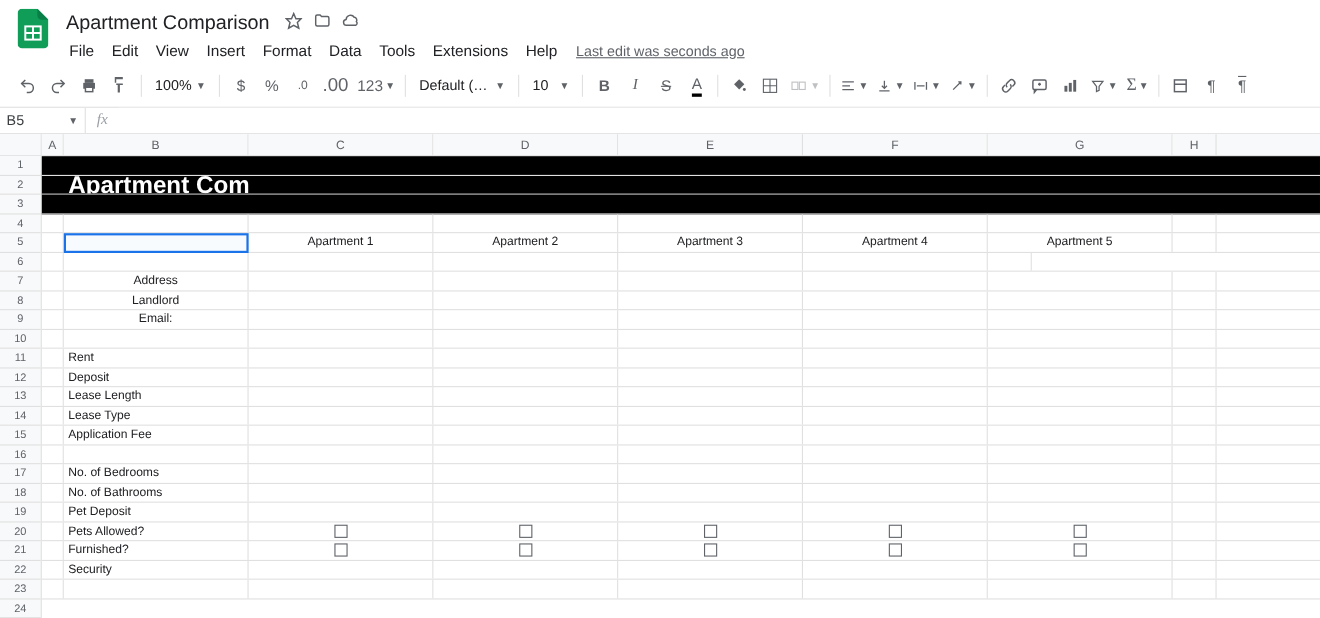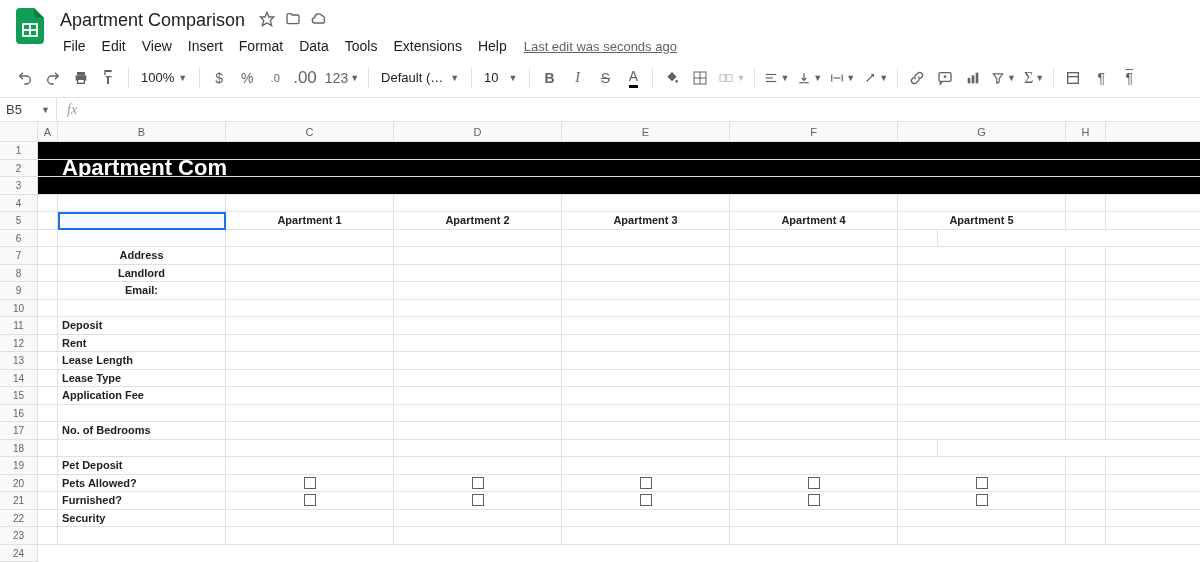--- a/index.html
+++ b/index.html
@@ -22,21 +22,21 @@
   .tbtn { display: inline-flex; align-items: center; justify-content: center; min-width: 26px; height: 26px; color: #5f6368; cursor: pointer; border-radius: 3px; font-size: 14px; padding: 0 3px; }
   .tsep { width: 1px; height: 20px; background: #e0e0e0; margin: 0 4px; }
   .zoom { font-size: 13px; color: #202124; display: flex; align-items: center; gap: 4px; padding: 0 6px; cursor: pointer; }
   .font-sel { font-size: 13px; color: #202124; display: flex; align-items: center; gap: 4px; padding: 0 6px; cursor: pointer; width: 90px; }
   .font-size { font-size: 13px; color: #202124; display: flex; align-items: center; gap: 10px; padding: 0 6px; cursor: pointer; }
   .caret { font-size: 9px; color: #5f6368; }
   .text-color-bar { border-bottom: 3px solid #000; padding-bottom: 1px; }
   
   
   .formula-row { display: flex; align-items: center; border-bottom: 1px solid #e0e0e0; height: 24px; }
-  .name-box { width: 57px; padding: 0 6px; font-size: 13px; color: #3c4043; border-right: 1px solid #e0e0e0; display: flex; align-items: center; justify-content: space-between; height: 100%; }
+  .name-box { width: 78px; padding: 0 6px; font-size: 13px; color: #3c4043; border-right: 1px solid #e0e0e0; display: flex; align-items: center; justify-content: space-between; height: 100%; }
   .fx { font-style: italic; font-family: Georgia, serif; color: #9aa0a6; padding: 0 10px; font-size: 14px; }
   .formula-input { flex: 1; height: 100%; border: none; outline: none; font-size: 13px; padding: 0 4px; }
   
   
   .grid-wrap { position: relative; }
   .col-headers { display: flex; height: 20px; background: #f8f9fa; border-bottom: 1px solid #e0e0e0; }
   .corner { width: 38px; border-right: 1px solid #e0e0e0; background: #f8f9fa; }
   .col-h { border-right: 1px solid #e0e0e0; text-align: center; font-size: 11px; color: #5f6368; line-height: 20px; background: #f8f9fa; cursor: pointer; }
   .grid-body { display: flex; }
   .row-headers { width: 38px; background: #f8f9fa; border-right: 1px solid #e0e0e0; }
@@ -52,21 +52,21 @@
   .cH { width: 40px; }
   
   
   .title-band { background: #000; color: #fff; }
   .title-band .cell { border-right: none; }
   .title-text { font-size: 22px; font-weight: bold; padding-left: 4px; }
   
   
   .selected-cell { position: absolute; border: 2px solid #1a73e8; background: rgba(26,115,232,0.03); pointer-events: none; }
   
-  .bold { font-weight: bold; }
+  .bold { font-weight: normal; }
   .center { justify-content: center; text-align: center; }
   .checkbox { display: inline-block; width: 12px; height: 12px; border: 1.5px solid #5f6368; background: #fff; }
   
   .disabled-icon { opacity: 0.4; }
 </style>
 </head>
 <body>
 
 <div class="header">
   <div class="logo">
@@ -416,40 +416,40 @@
           <div class="cell cB"></div>
           <div class="cell cC"></div>
           <div class="cell cD"></div>
           <div class="cell cE"></div>
           <div class="cell cF"></div>
           <div class="cell cG"></div>
           <div class="cell cH"></div>
         </div>
         <div class="cell-row">
           <div class="cell cA"></div>
+          <div class="cell cB bold">Rent</div>
+          <div class="cell cC"></div>
+          <div class="cell cD"></div>
+          <div class="cell cE"></div>
+          <div class="cell cF"></div>
+          <div class="cell cG"></div>
+          <div class="cell cH"></div>
+        </div>
+        <div class="cell-row">
+          <div class="cell cA"></div>
           <div class="cell cB bold">Deposit</div>
           <div class="cell cC"></div>
           <div class="cell cD"></div>
           <div class="cell cE"></div>
           <div class="cell cF"></div>
           <div class="cell cG"></div>
           <div class="cell cH"></div>
         </div>
         <div class="cell-row">
           <div class="cell cA"></div>
-          <div class="cell cB bold">Rent</div>
-          <div class="cell cC"></div>
-          <div class="cell cD"></div>
-          <div class="cell cE"></div>
-          <div class="cell cF"></div>
-          <div class="cell cG"></div>
-          <div class="cell cH"></div>
-        </div>
-        <div class="cell-row">
-          <div class="cell cA"></div>
           <div class="cell cB bold">Lease Length</div>
           <div class="cell cC"></div>
           <div class="cell cD"></div>
           <div class="cell cE"></div>
           <div class="cell cF"></div>
           <div class="cell cG"></div>
           <div class="cell cH"></div>
         </div>
         <div class="cell-row">
           <div class="cell cA"></div>
@@ -486,20 +486,21 @@
           <div class="cell cB bold">No. of Bedrooms</div>
           <div class="cell cC"></div>
           <div class="cell cD"></div>
           <div class="cell cE"></div>
           <div class="cell cF"></div>
           <div class="cell cG"></div>
           <div class="cell cH"></div>
         </div>
         <div class="cell-row">
           <div class="cell cA"></div>
+          <div class="cell cB bold">No. of Bathrooms</div>
           <div class="cell cC"></div>
           <div class="cell cD"></div>
           <div class="cell cE"></div>
           <div class="cell cF"></div>
           <div class="cell cG"></div>
           <div class="cell cH"></div>
         </div>
         <div class="cell-row">
           <div class="cell cA"></div>
           <div class="cell cB bold">Pet Deposit</div>

